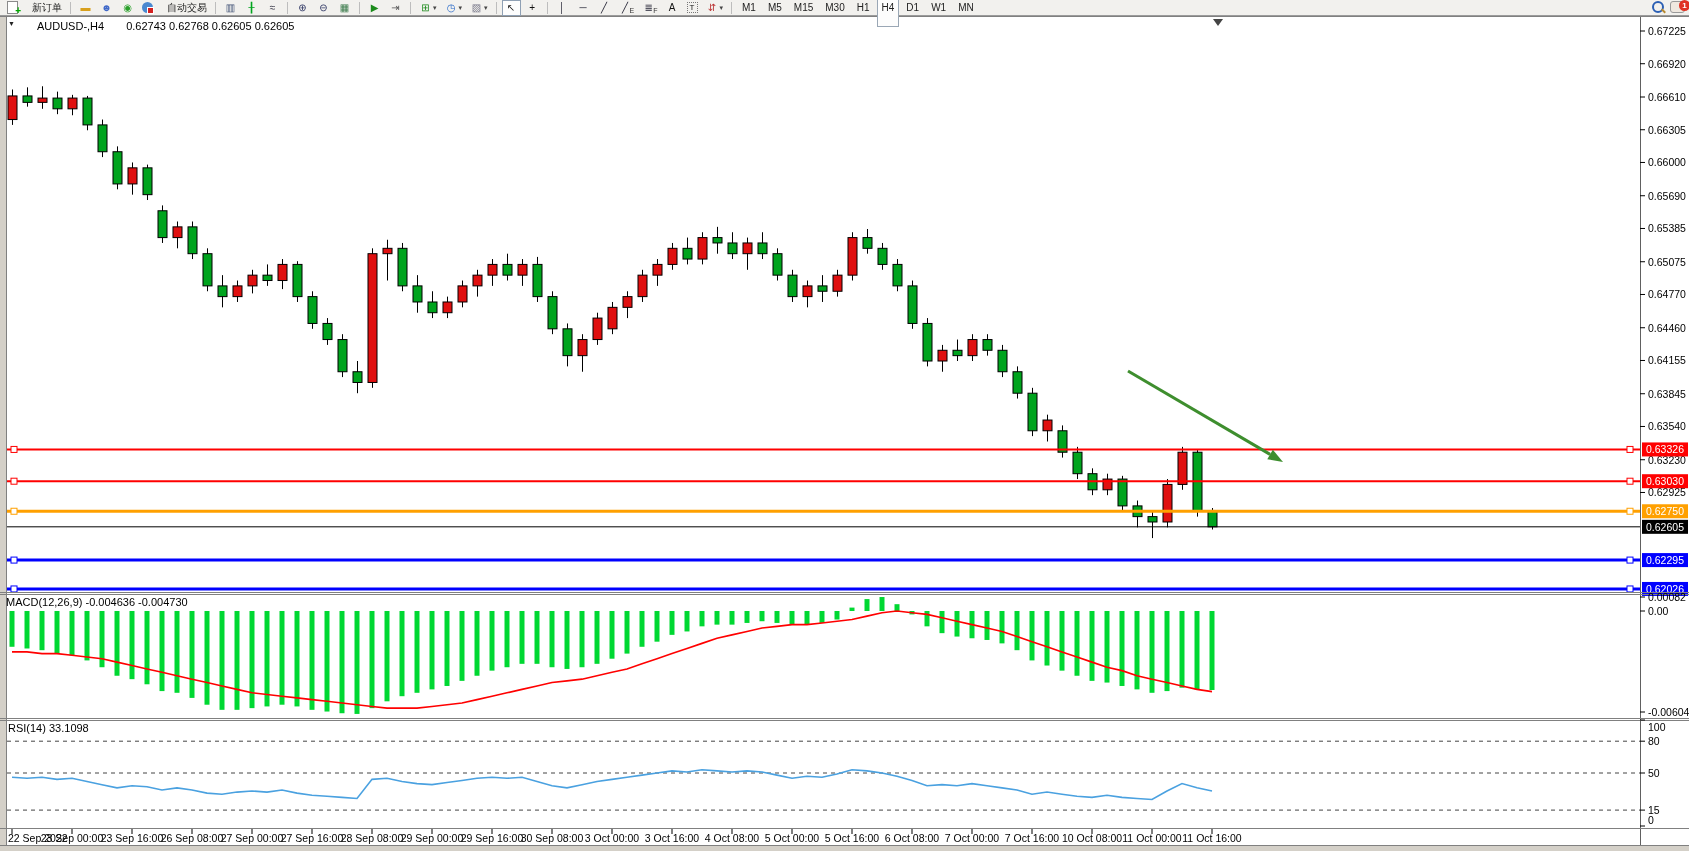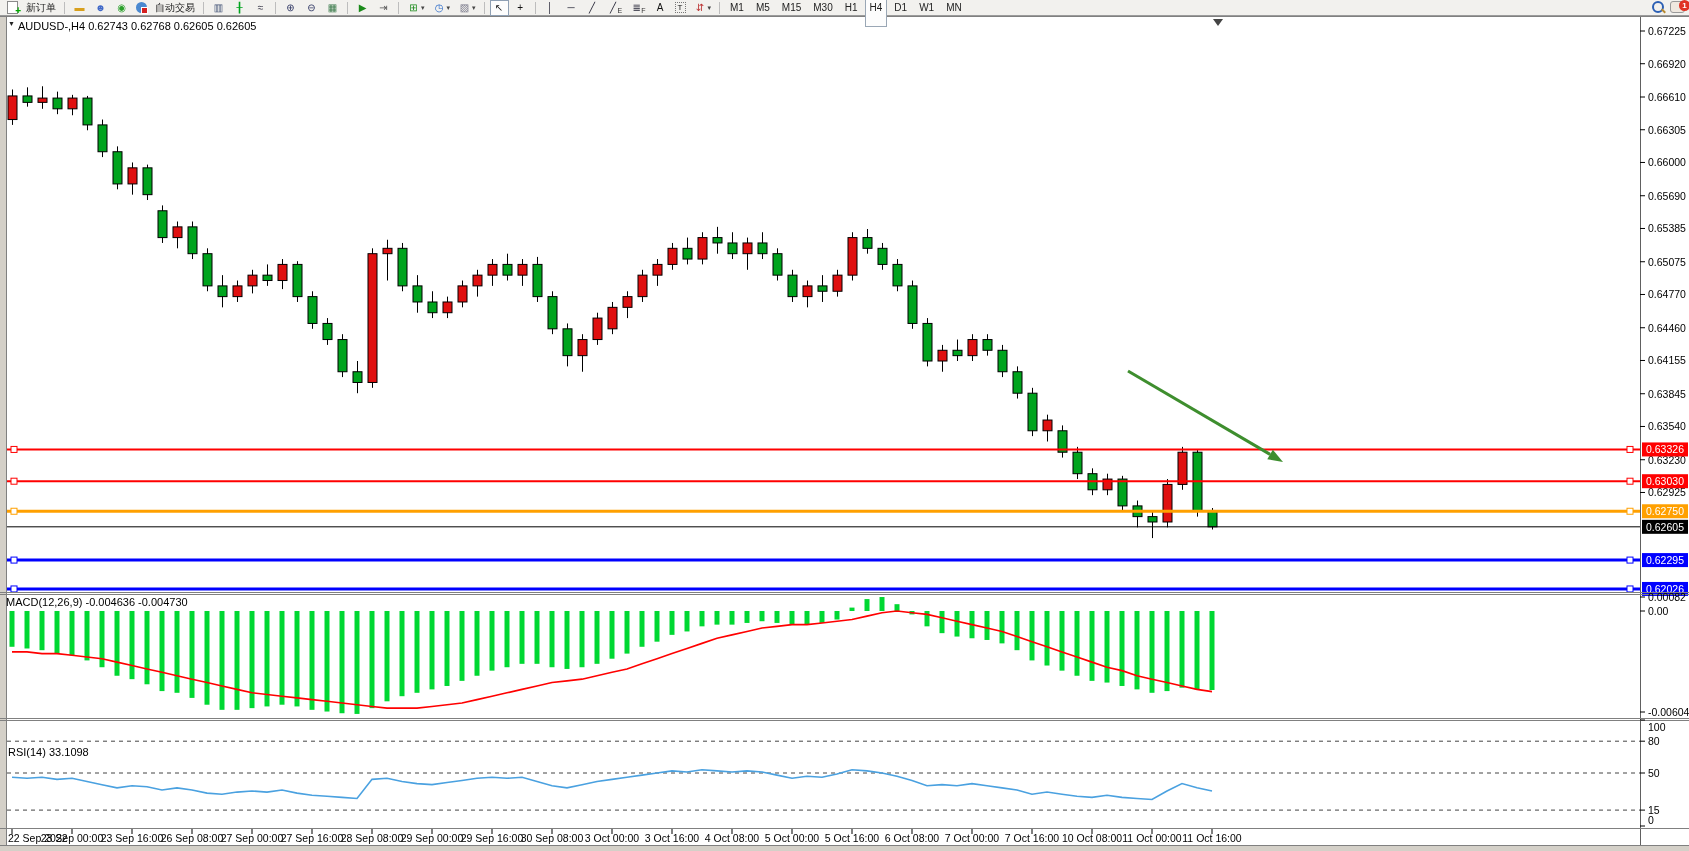--- a/index.html
+++ b/index.html
@@ -7,21 +7,21 @@
   .app{position:relative;width:1689px;height:851px;}
   
   .toolbar{position:absolute;left:0;top:0;width:1689px;height:16px;background:#f2f1ee;
     border-bottom:1px solid #9b9b9b;display:flex;align-items:center;z-index:5;box-sizing:border-box;}
   #tb-items{display:flex;align-items:center;height:100%;padding-left:3px;}
   .tbtn{display:inline-flex;align-items:center;height:14px;padding:0 2px;margin:0 1px;
     border:1px solid transparent;cursor:default;white-space:nowrap;}
   .tbtn.pressed{background:#fdfdfd;border:1px solid #8fa0b4;}
   .ticon{display:inline-flex;align-items:center;justify-content:center;width:13px;height:13px;
     font-size:10px;line-height:13px;}
-  .tlabel{font-size:10px;color:#1c1c1c;margin-left:8px;}
+  .tlabel{font-size:10px;color:#1c1c1c;margin-left:14px;}
   .sub{font-size:7px;color:#333;margin-left:-2px;margin-top:5px;}
   .dd{font-size:7px;color:#444;margin-left:1px;}
   .sep{width:1px;height:12px;background:#bdbdbd;margin:0 4px;display:inline-block;}
   .tfbtn{font-size:10px;color:#222;padding:13px 4px;margin:0 1px;border:1px solid transparent;}
   .tfbtn.pressed{background:#fdfdfd;border:1px solid #9aa7b5;}
   .icon-doc-plus{width:9px;height:11px;background:#fff;border:1px solid #8b8b8b;position:relative;}
   .icon-doc-plus::after{content:"+";position:absolute;right:-4px;bottom:-4px;color:#0a0;
     font-weight:bold;font-size:10px;}
   .icon-globe-stop{width:11px;height:11px;border-radius:50%;background:#4b89d0;position:relative;}
   .icon-globe-stop::after{content:"";position:absolute;right:-1px;bottom:-1px;width:5px;height:5px;
@@ -33,21 +33,21 @@
     background:#b88a30;transform:rotate(45deg);}
   .bubble{width:13px;height:10px;background:#efe8e0;border:1px solid #999;border-radius:3px;
     position:relative;display:inline-block;}
   .badge{position:absolute;right:-6px;top:-2px;width:11px;height:11px;border-radius:50%;
     background:#e03224;color:#fff;font-size:8px;font-weight:bold;display:flex;
     align-items:center;justify-content:center;}
   
   #chart-svg{position:absolute;left:0;top:0;z-index:1;}
   #chart-svg text{font-family:"Liberation Sans",sans-serif;}
   .chart-title{position:absolute;left:8px;top:20px;z-index:3;font-size:11px;color:#000;
-    display:flex;gap:3px;}
+    display:flex;gap:22px;}
   .chart-title .tri{font-size:7px;color:#222;}
   .ind-label{position:absolute;z-index:3;font-size:11px;color:#000;white-space:nowrap;}
 </style>
 </head>
 <body>
 
 <div class="app">
   <svg id="chart-svg" width="1689" height="851">
       <rect x="0" y="0" width="1689" height="851" fill="#d4d0c8"></rect>
       <rect x="6" y="16" width="1683" height="829" fill="#ffffff"></rect>
@@ -547,17 +547,17 @@
     <span class="tri">▼</span>
     <span>AUDUSD-,H4</span>
     <span>0.62743 0.62768 0.62605 0.62605</span>
   </div>
 
   <div class="ind-label" style="left:6px;top:596px;">
     <span>MACD(12,26,9)</span>
     <span>-0.004636</span>
     <span>-0.004730</span>
   </div>
-  <div class="ind-label" style="left:8px;top:722px;margin-top:24px;">
+  <div class="ind-label" style="left:8px;top:722px;">
     <span>RSI(14)</span>
     <span>33.1098</span>
   </div>
 </div>
 
 </body></html>

